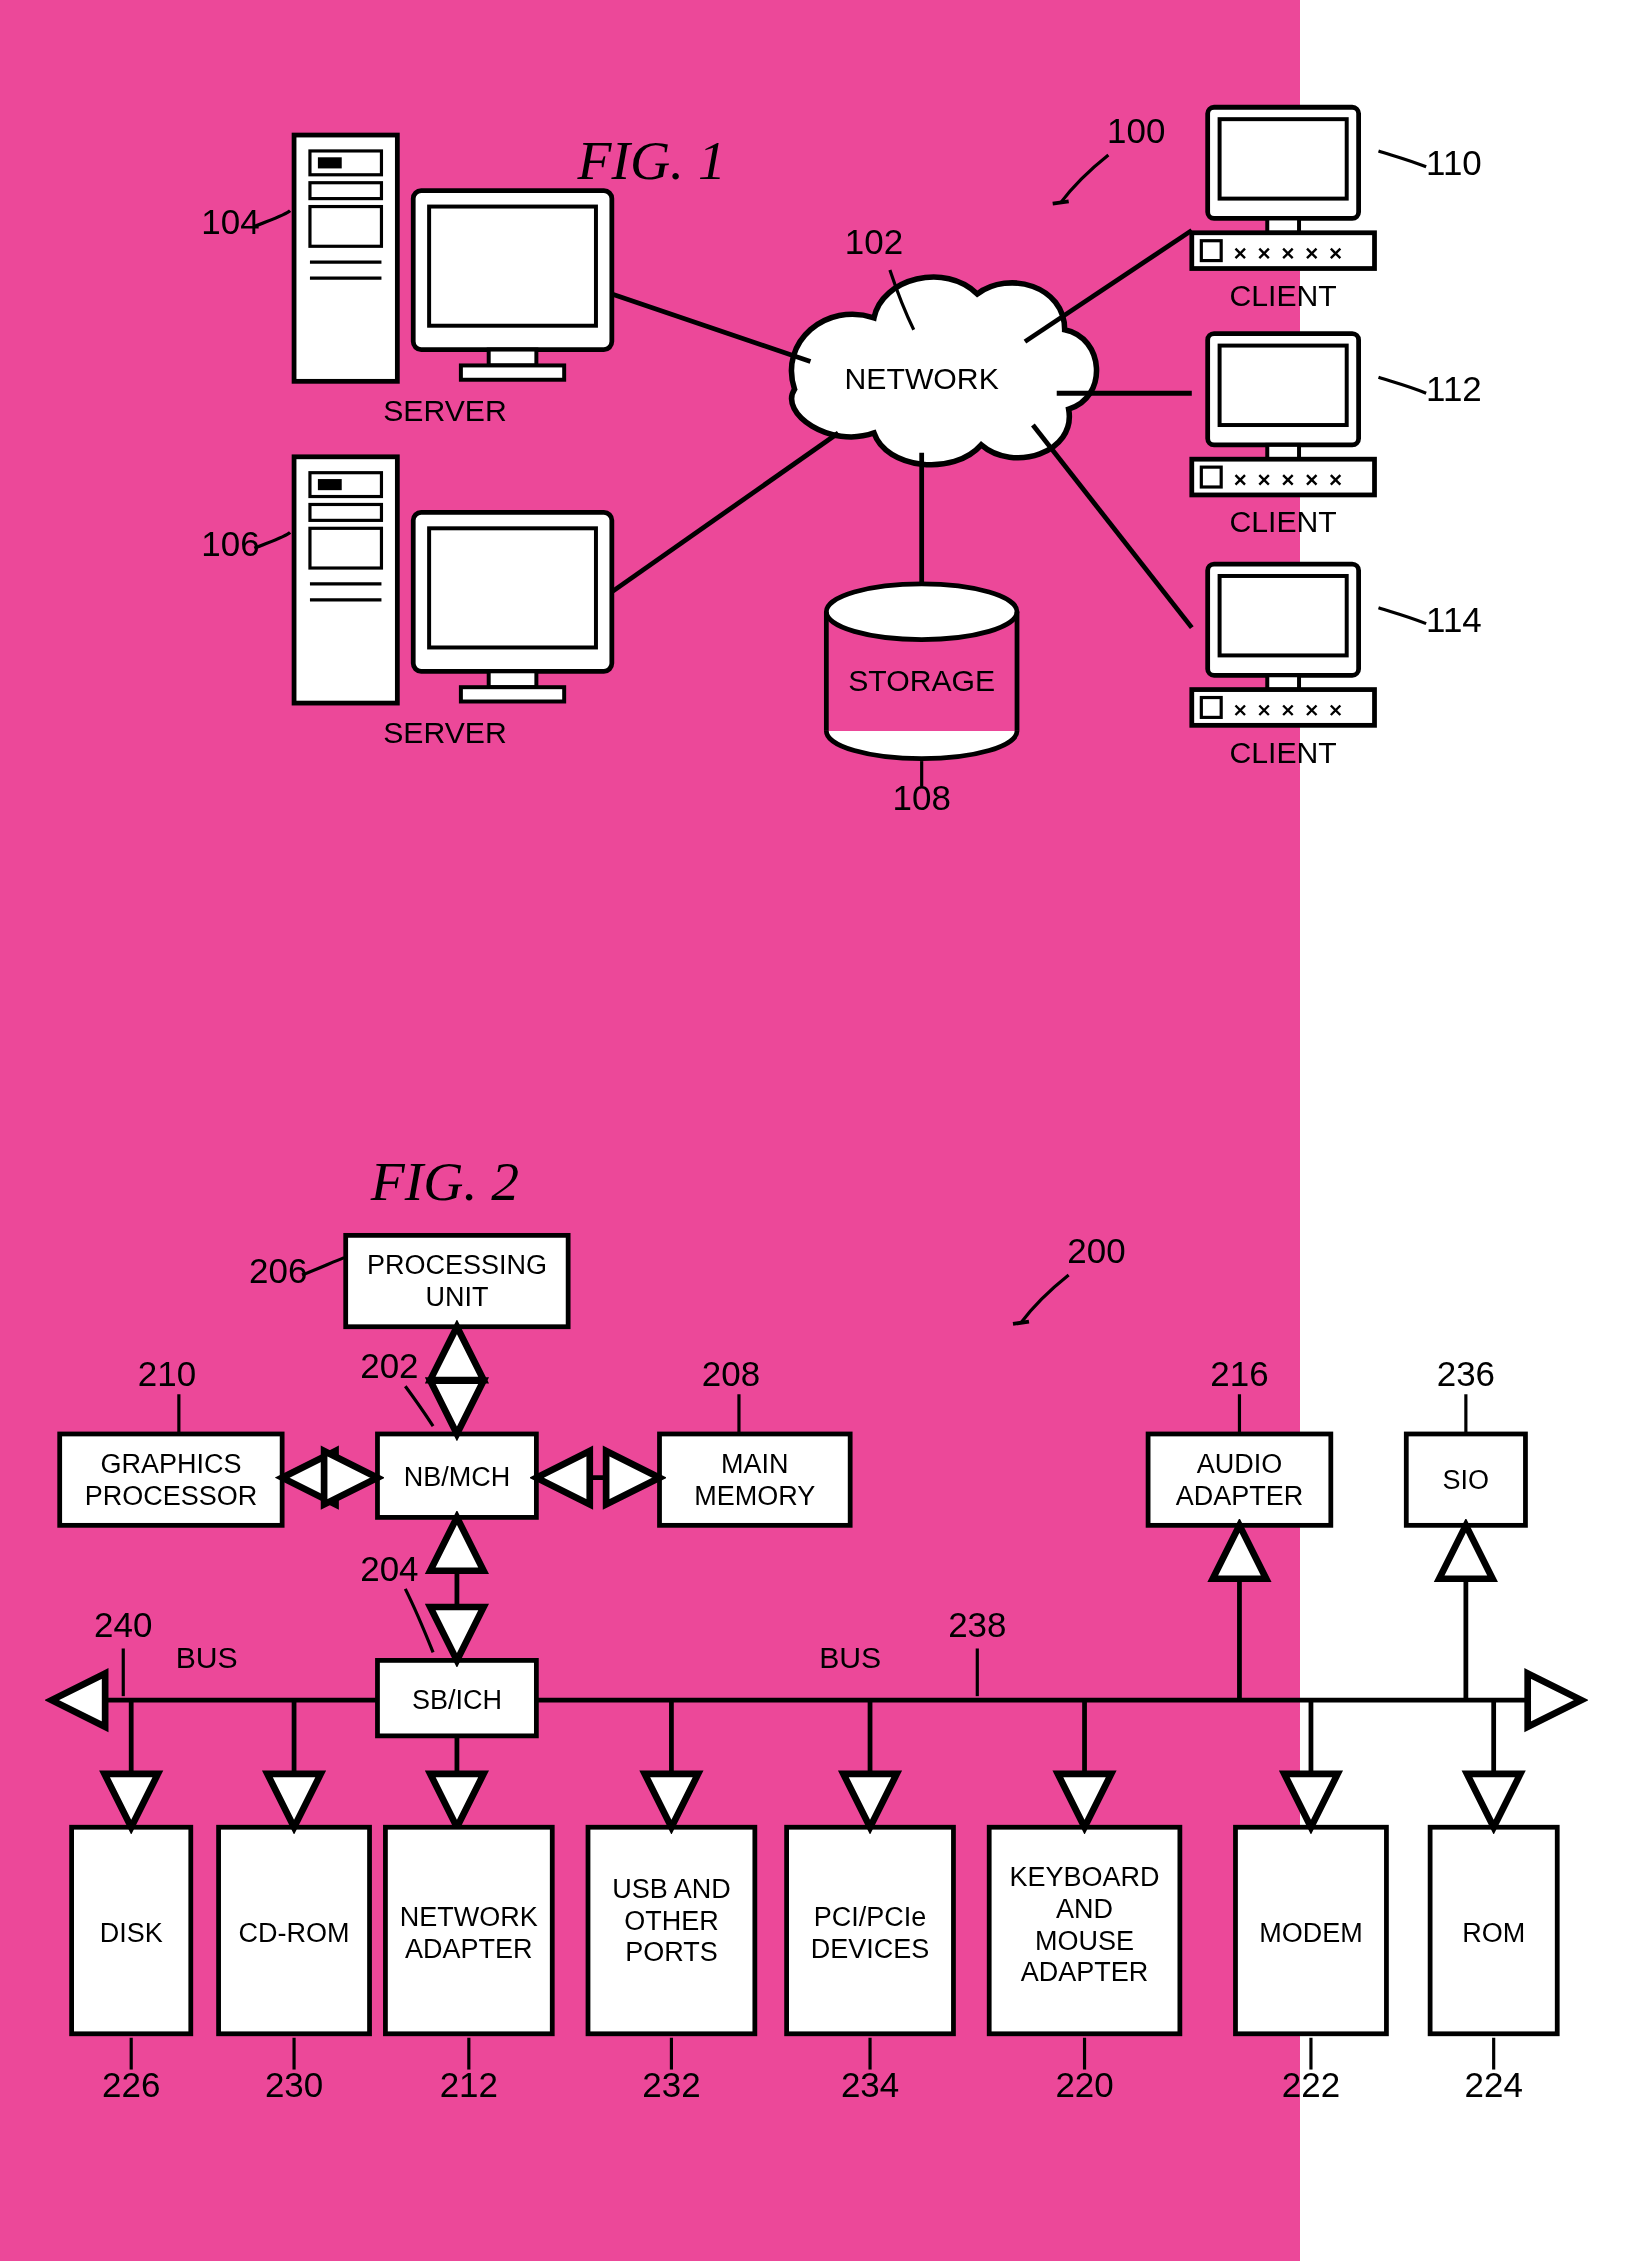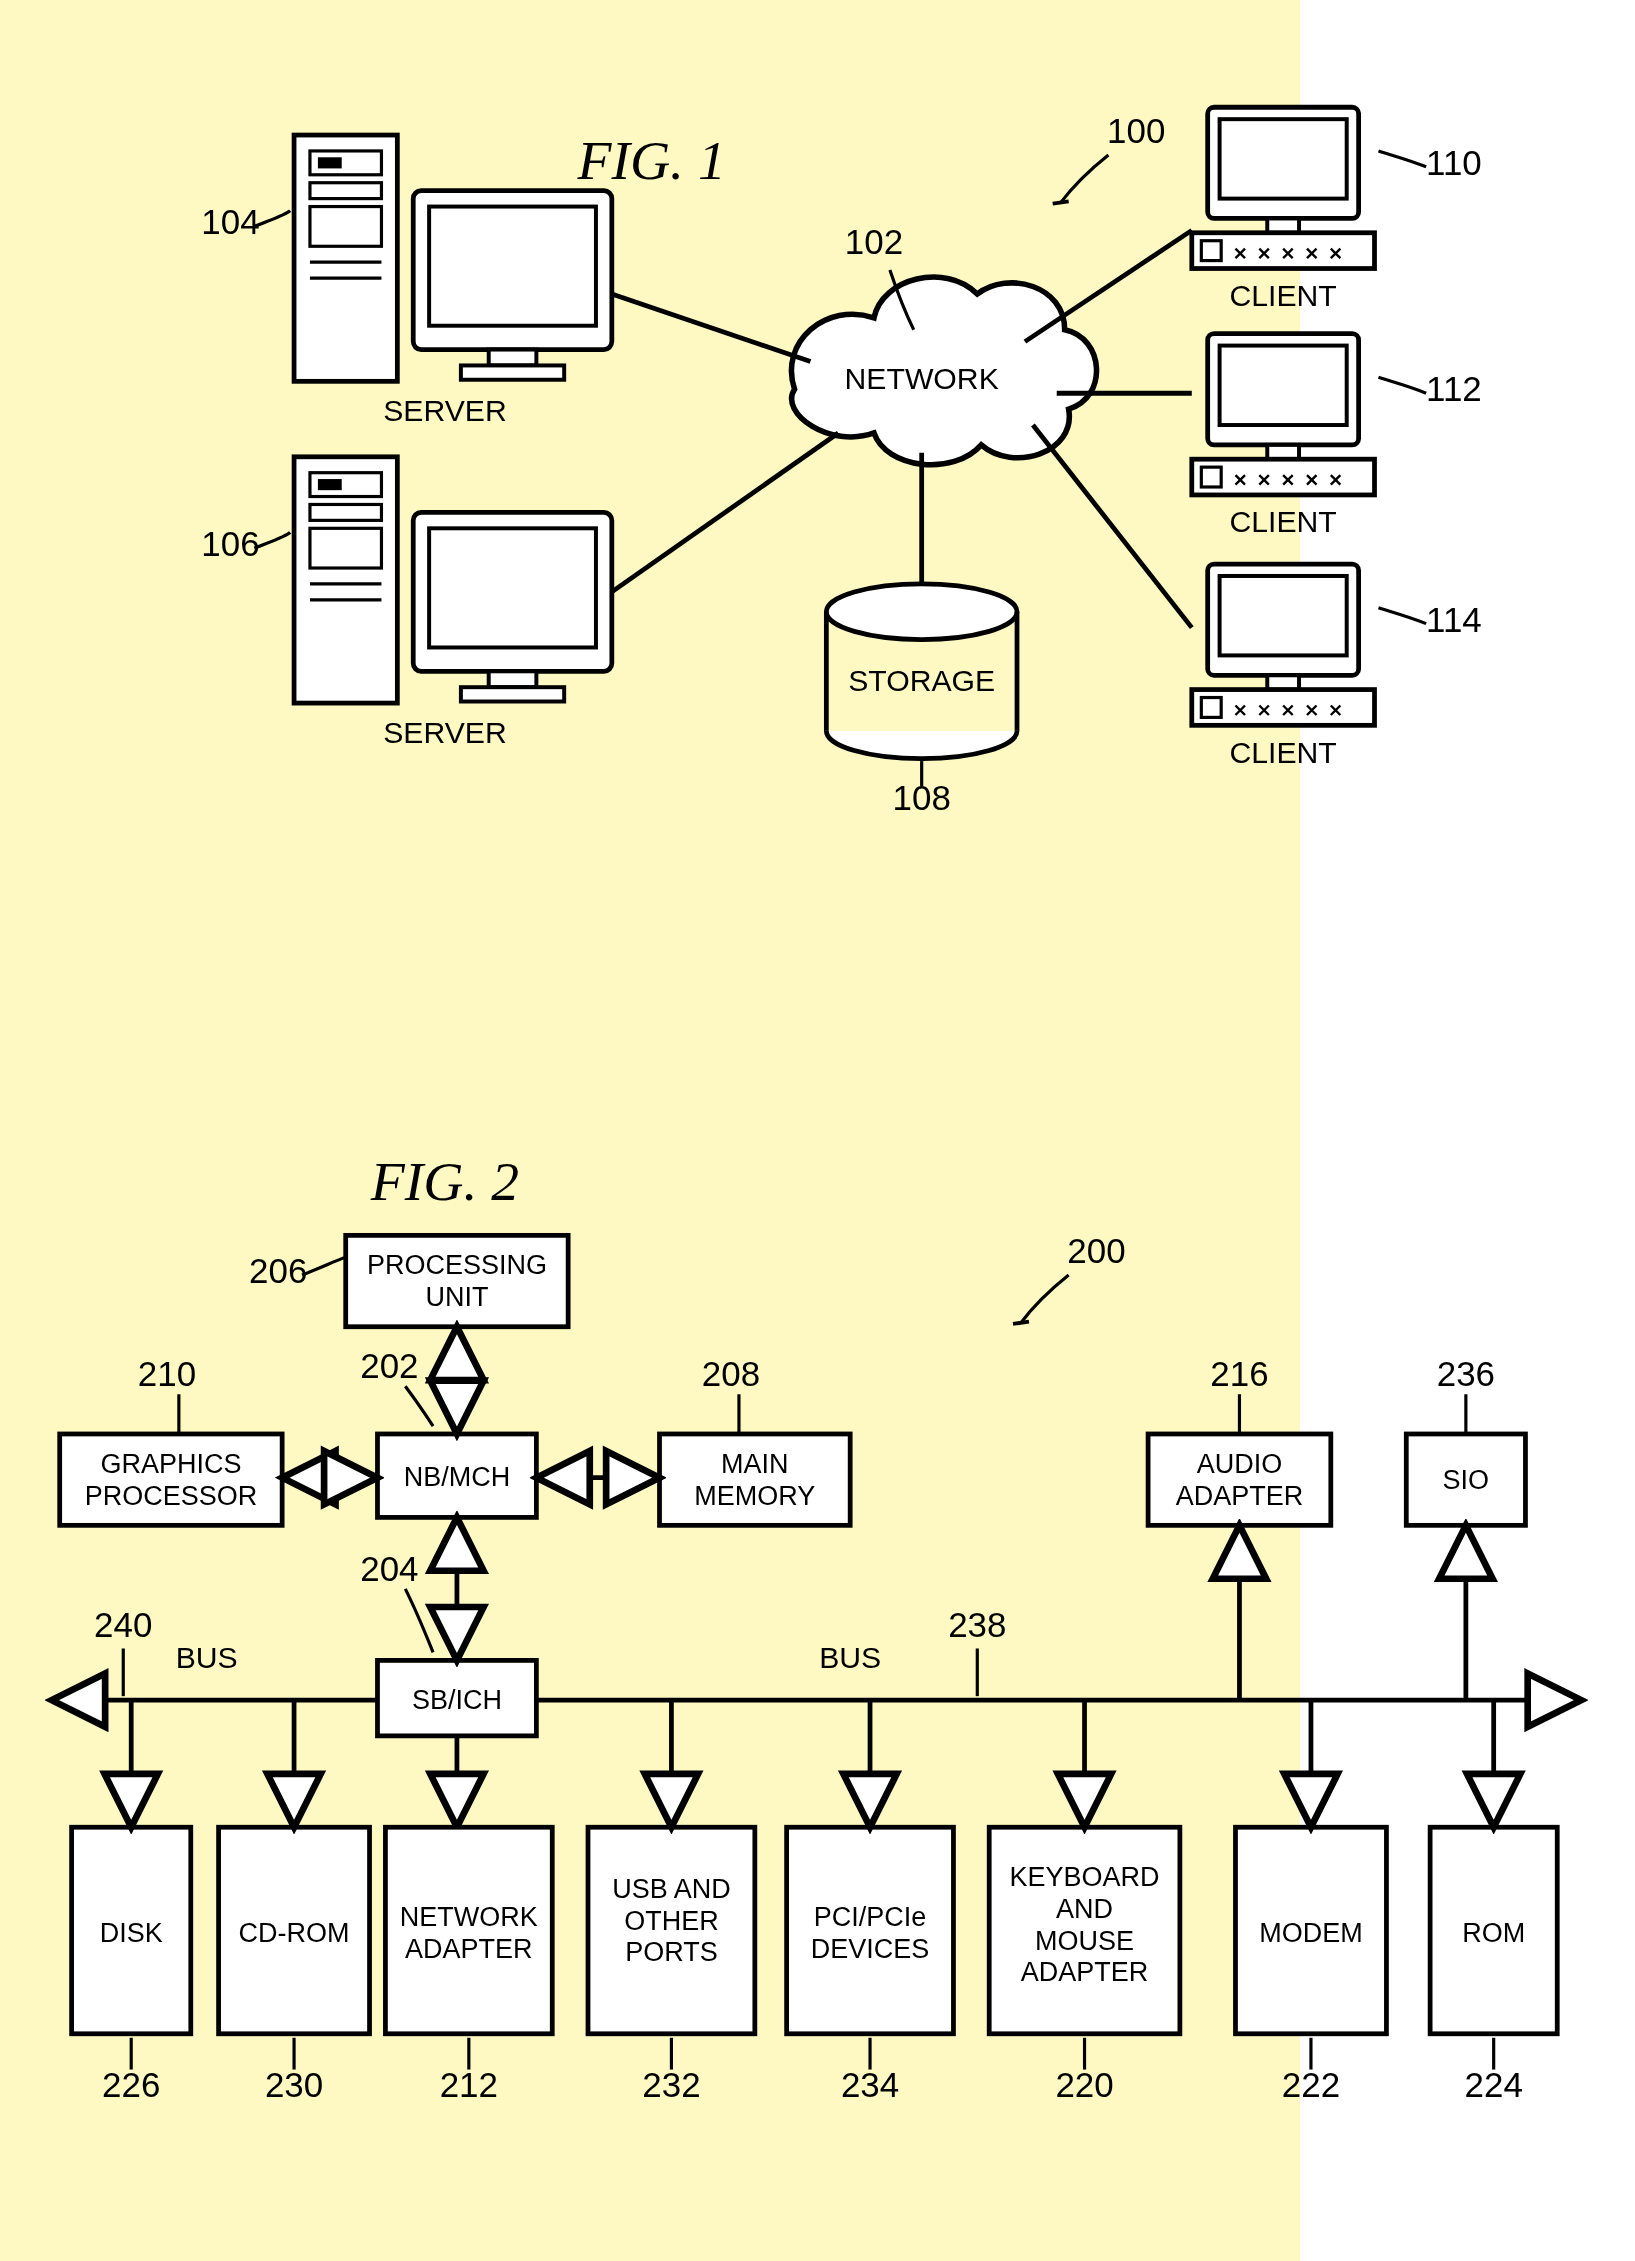--- a/index.html
+++ b/index.html
@@ -1,16 +1,16 @@
 <!DOCTYPE html>
 <html style="font-size:12.7px"><head>
 <meta charset="utf-8">
 <style>
   html,body{margin:0;padding:0;background:#fff;font-family:Arial,Helvetica,sans-serif;}
-  .page{width:1300px;height:2261px;position:relative;background:#fef9c3;}
+  .page{width:1300px;height:2261px;position:relative;background:#ec4899;}
   svg{display:block;}
   .box-text{font-family:Arial,Helvetica,sans-serif;font-size:34px;text-anchor:middle;dominant-baseline:middle;}
   .ref-text{font-family:Arial,Helvetica,sans-serif;font-size:44px;text-anchor:middle;}
   .lbl-text{font-family:Arial,Helvetica,sans-serif;font-size:38px;text-anchor:middle;}
   .fig-text{font-family:'Times New Roman',serif;font-style:italic;font-size:70px;text-anchor:middle;}
 </style>
 </head>
 <body>
 
 <div class="page">

